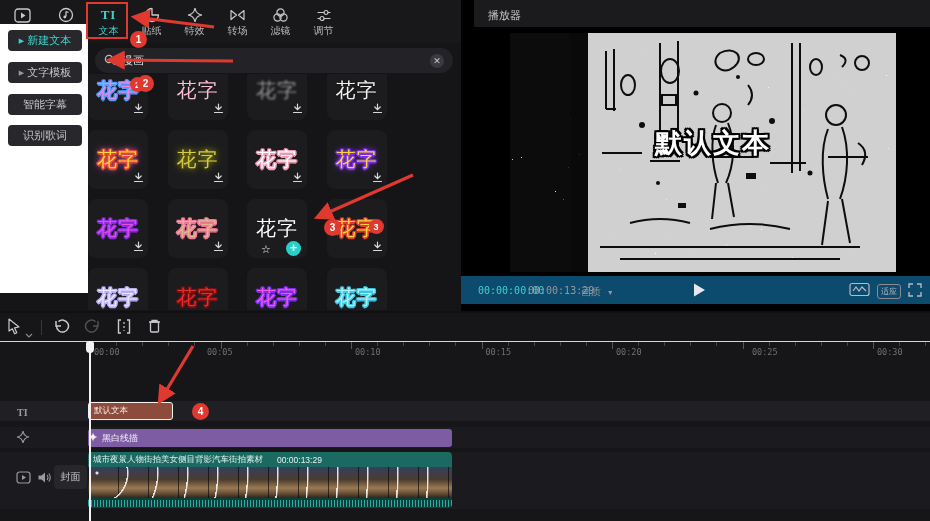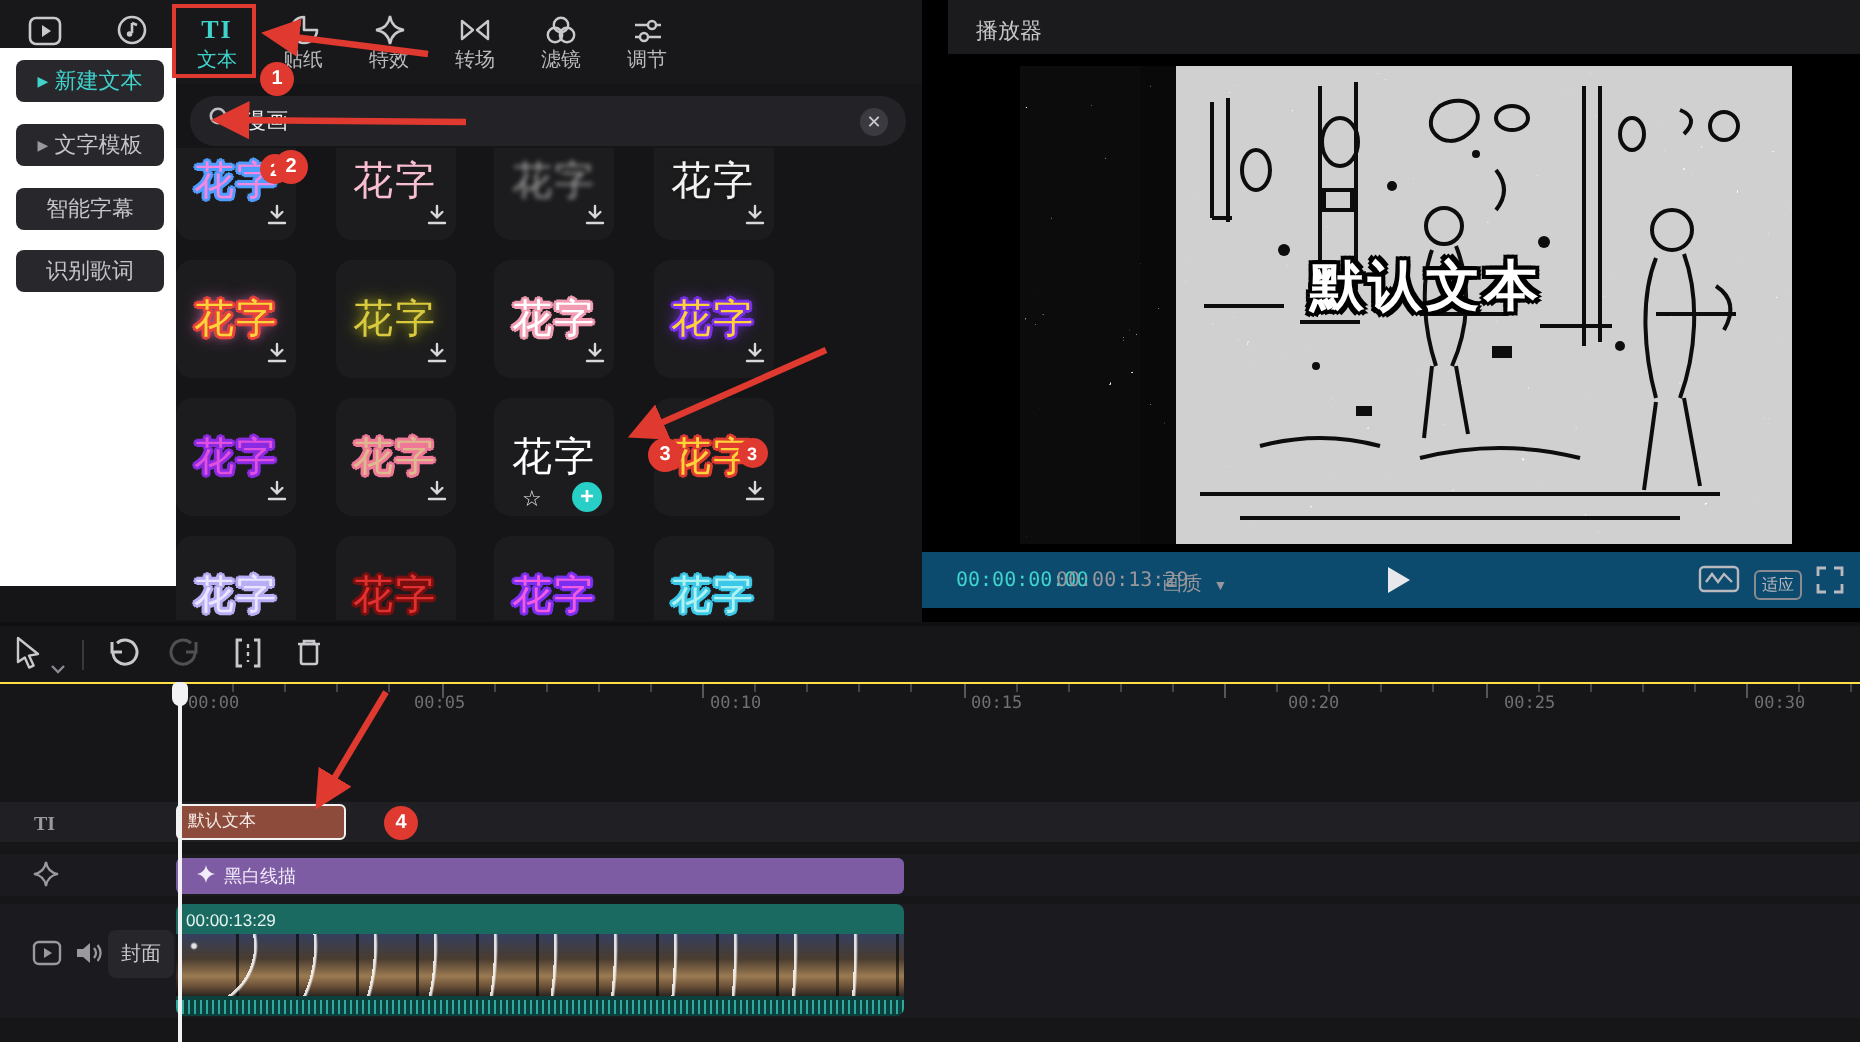--- a/index.html
+++ b/index.html
@@ -69,21 +69,21 @@
   .rowstrip{ position:absolute; left:0; width:100%; }
 
   .gutter-icon{ position:absolute; color:#9a9a9e; }
   .cover-btn{ position:absolute; left:54px; top:152px; width:33px; height:24px; background:#26262b; border-radius:4px;
     font-size:10px; color:#c9c9cd; display:flex; align-items:center; justify-content:center; cursor:pointer; }
 
   .clip-text{ position:absolute; left:88px; top:89px; width:85px; height:18px; background:#8d4b3c;
     border:1px solid #f2f2f2; border-radius:3px; display:flex; align-items:center; padding:0 5px;
     font-size:8.5px; color:#f5eae6; cursor:pointer; white-space:nowrap; overflow:hidden; }
   .clip-effect{ position:absolute; left:88px; top:116px; width:364px; height:18px; background:#7e5ca4;
-    border-radius:3px; display:flex; align-items:center; gap:4px; padding:0 10px;
+    border-radius:3px; display:flex; align-items:center; gap:4px; padding:0 0;
     font-size:9px; color:#f2ecfa; cursor:pointer; }
   .clip-video{ position:absolute; left:88px; top:139px; width:364px; height:56px; border-radius:4px; overflow:hidden; cursor:pointer; }
   .cv-header{ height:15px; background:#1a6a62; display:flex; align-items:center; gap:14px; padding:0 5px;
     font-size:8.5px; color:#e6f3f1; white-space:nowrap; overflow:hidden; }
   .cv-strip{ height:31px;
     background-image:
       repeating-radial-gradient(circle at 9px 6px, rgba(255,255,255,.85) 0 1px, transparent 2px 30px),
       repeating-linear-gradient(90deg, rgba(0,0,0,.6) 0 1.5px, transparent 1.5px 30px),
       linear-gradient(180deg, #353f5e 0%, #4a3c30 40%, #9a7a52 68%, #6b5138 84%, #2c2520 100%);
   }
@@ -442,21 +442,21 @@
         <div class="tick minor" style="left: 403.2px;"></div>
         <div class="tick minor" style="left: 429.3px;"></div>
         <div class="tick minor" style="left: 455.4px;"></div>
         <div class="tick major" style="left: 481.5px;"></div>
         <span class="tick-label" style="left: 485.5px;">00:15</span>
         <div class="tick minor" style="left: 507.6px;"></div>
         <div class="tick minor" style="left: 533.7px;"></div>
         <div class="tick minor" style="left: 559.8px;"></div>
         <div class="tick minor" style="left: 585.9px;"></div>
         <div class="tick major" style="left: 612px;"></div>
-        <span class="tick-label" style="left: 644px;">00:20</span>
+        <span class="tick-label" style="left: 616px;">00:20</span>
         <div class="tick minor" style="left: 638.1px;"></div>
         <div class="tick minor" style="left: 664.2px;"></div>
         <div class="tick minor" style="left: 690.3px;"></div>
         <div class="tick minor" style="left: 716.4px;"></div>
         <div class="tick major" style="left: 742.5px;"></div>
         <span class="tick-label" style="left: 752px; text-align: right;">00:25</span>
         <div class="tick minor" style="left: 768.6px;"></div>
         <div class="tick minor" style="left: 794.7px;"></div>
         <div class="tick minor" style="left: 820.8px;"></div>
         <div class="tick minor" style="left: 846.9px;"></div>
@@ -498,20 +498,21 @@
       <span>
         <svg width="10" height="10" viewBox="0 0 10 10">
             <path d="M5 0.5 C5.4 3 7 4.6 9.5 5 C7 5.4 5.4 7 5 9.5 C4.6 7 3 5.4 0.5 5 C3 4.6 4.6 3 5 0.5 Z" fill="#f2ecfa"></path>
           </svg>
       </span>
       <span>黑白线描</span>
     </div>
 
     <div class="clip-video">
       <div class="cv-header">
+        <span>城市夜景人物街拍美女侧目背影汽车街拍素材</span>
         <span>00:00:13:29</span>
       </div>
       <div class="cv-strip"></div>
       <div class="cv-wave"></div>
     </div>
 
     <div class="playhead-line"></div>
     <div class="playhead-cap"></div>
   </div>
 

